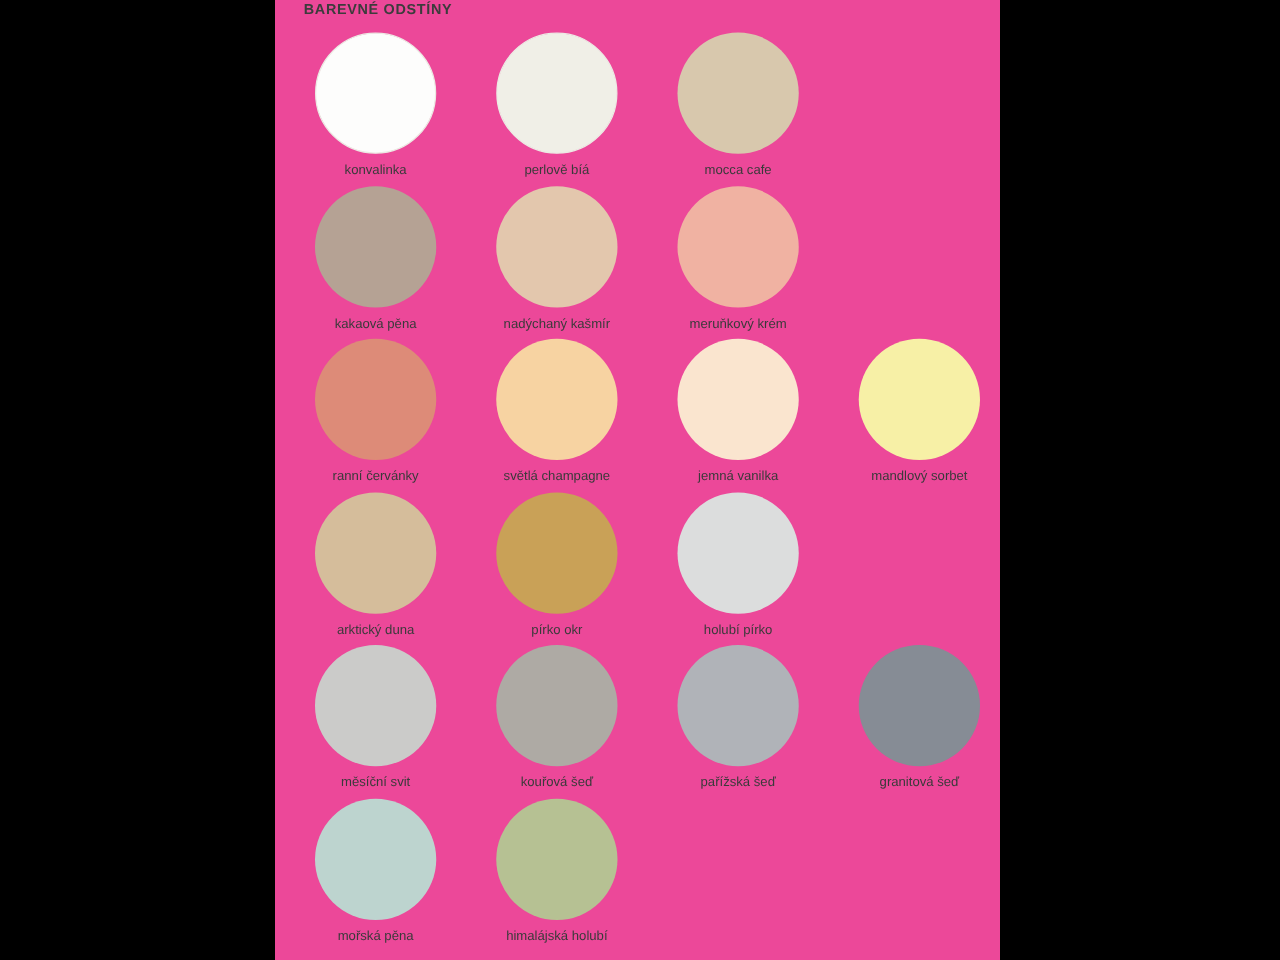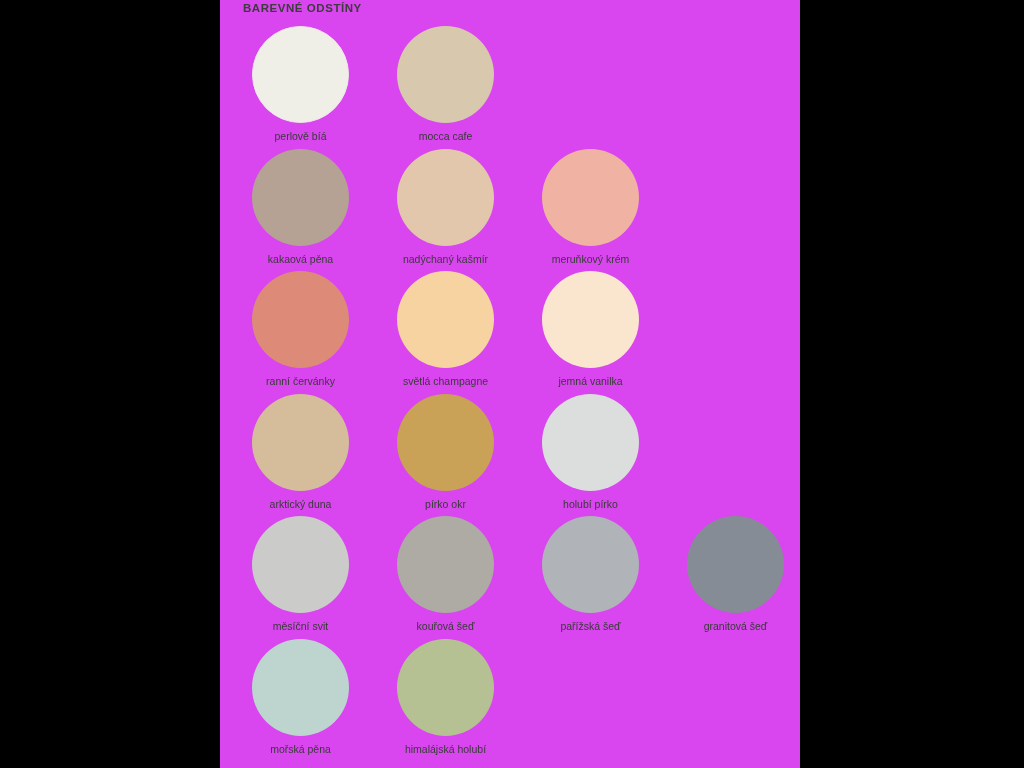--- a/index.html
+++ b/index.html
@@ -19,21 +19,21 @@
     background: #000000;
   }
 
   
   #page {
     position: absolute;
     left: 220px;
     top: 0;
     width: 580px;
     height: 768px;
-    background: #d946ef;
+    background: #ec4899;
     overflow: hidden;
   }
 
   #page-title {
     position: absolute;
     left: 23px;
     top: 2px;
     font-size: 11.5px;
     font-weight: bold;
     letter-spacing: 0.55px;
@@ -89,20 +89,24 @@
   <div id="letterbox-left" style="position:absolute;left:0;top:0;width:220px;height:768px;background:#000;"></div>
   <div id="letterbox-right" style="position:absolute;left:800px;top:0;width:224px;height:768px;background:#000;"></div>
 
   <div id="page">
 
     <div id="page-title">BAREVNÉ ODSTÍNY</div>
 
     <div id="swatch-grid">
         <div class="swatch-row">
           <div class="swatch-cell">
+            <div class="swatch-disc" style="background: rgb(253, 253, 252); border: 1px solid rgb(236, 234, 228);"></div>
+            <div class="swatch-label">konvalinka</div>
+          </div>
+          <div class="swatch-cell">
             <div class="swatch-disc" style="background: rgb(240, 239, 231); border: 1px solid rgb(236, 234, 228);"></div>
             <div class="swatch-label">perlově bíá</div>
           </div>
           <div class="swatch-cell">
             <div class="swatch-disc" style="background: rgb(216, 200, 173);"></div>
             <div class="swatch-label">mocca cafe</div>
           </div>
         </div>
         <div class="swatch-row">
           <div class="swatch-cell">
@@ -123,20 +127,24 @@
             <div class="swatch-disc" style="background: rgb(221, 139, 120);"></div>
             <div class="swatch-label">ranní červánky</div>
           </div>
           <div class="swatch-cell">
             <div class="swatch-disc" style="background: rgb(247, 211, 162);"></div>
             <div class="swatch-label">světlá champagne</div>
           </div>
           <div class="swatch-cell">
             <div class="swatch-disc" style="background: rgb(250, 229, 207);"></div>
             <div class="swatch-label">jemná vanilka</div>
+          </div>
+          <div class="swatch-cell">
+            <div class="swatch-disc" style="background: rgb(247, 240, 166);"></div>
+            <div class="swatch-label">mandlový sorbet</div>
           </div>
         </div>
         <div class="swatch-row">
           <div class="swatch-cell">
             <div class="swatch-disc" style="background: rgb(213, 189, 155);"></div>
             <div class="swatch-label">arktický duna</div>
           </div>
           <div class="swatch-cell">
             <div class="swatch-disc" style="background: rgb(201, 161, 87);"></div>
             <div class="swatch-label">pírko okr</div>

